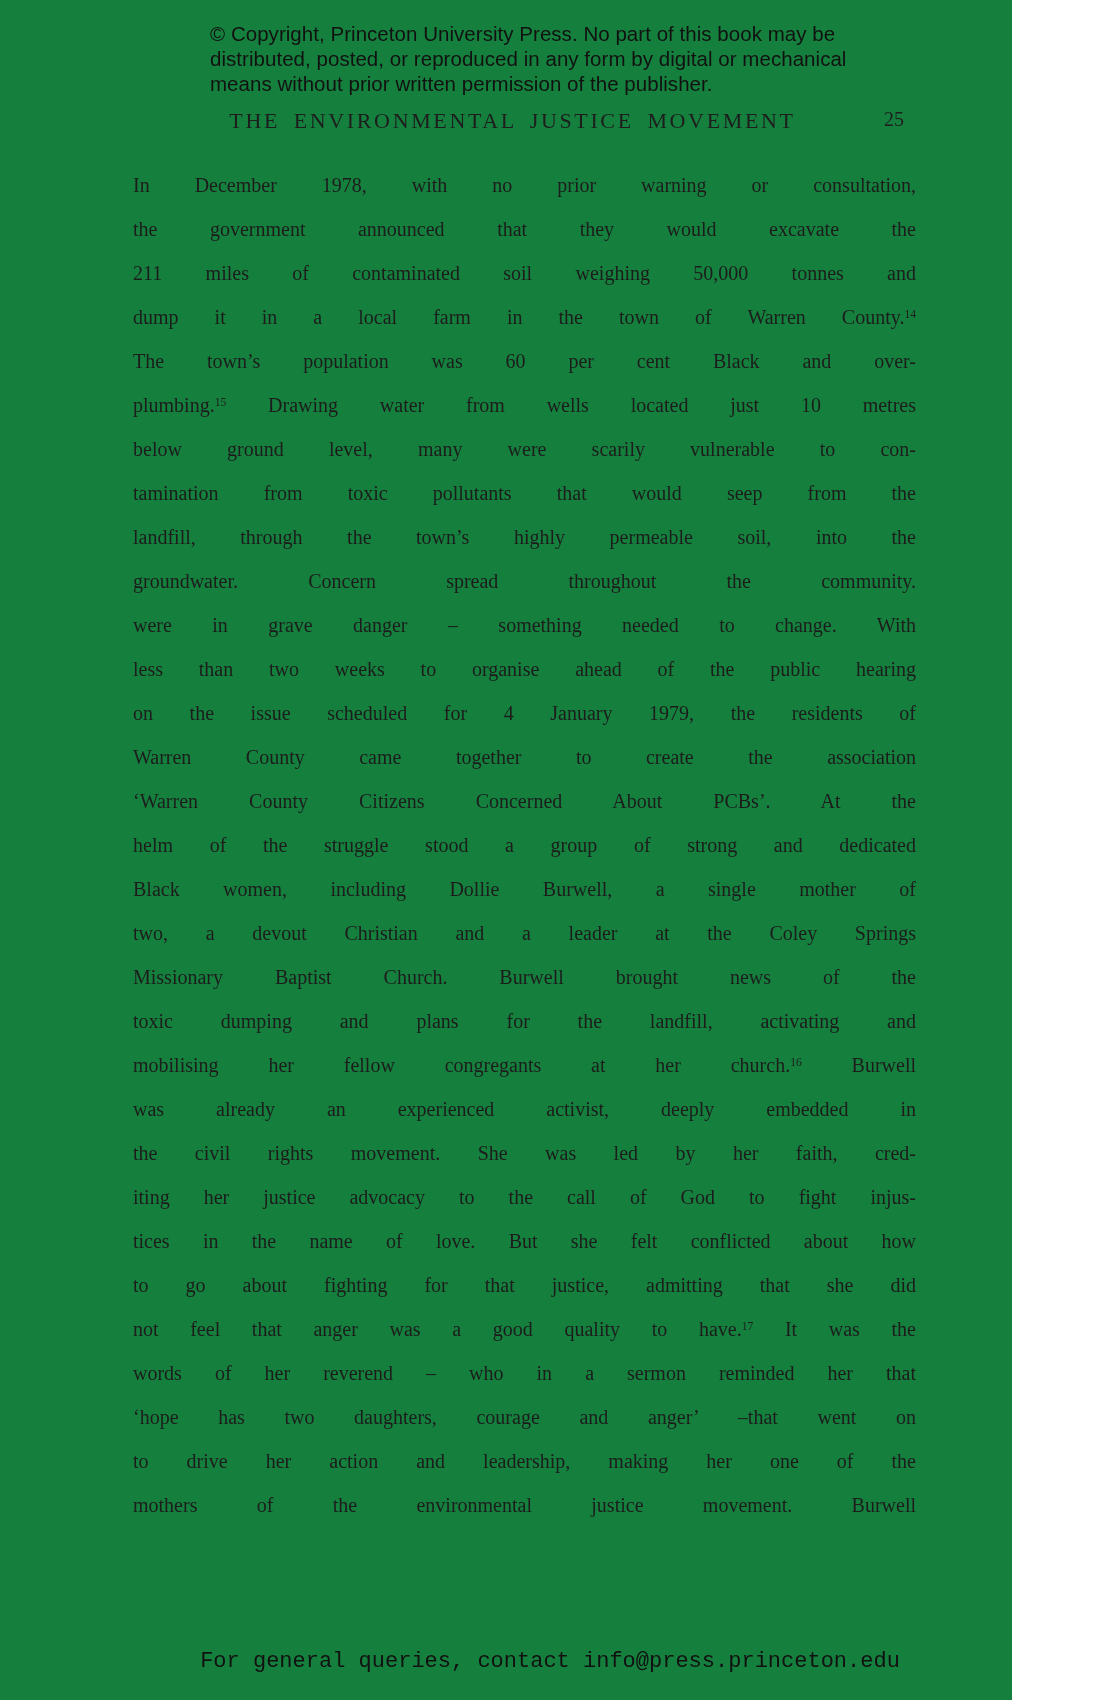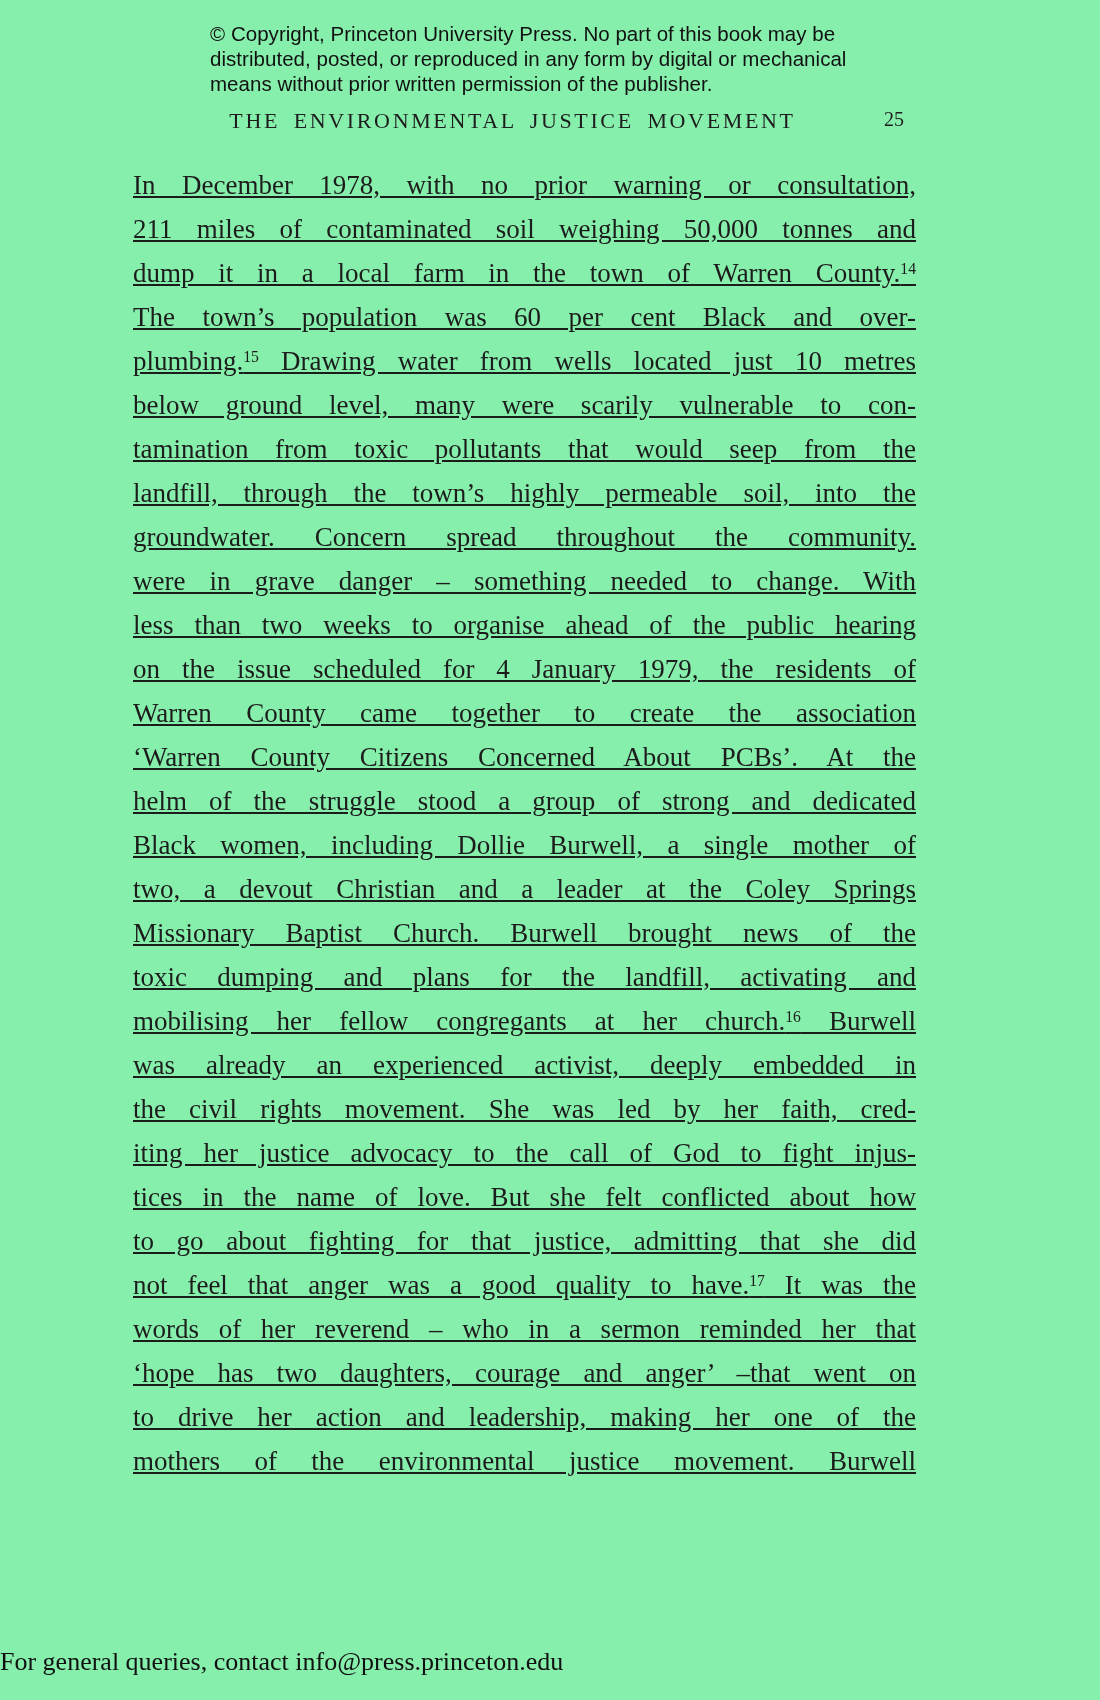--- a/index.html
+++ b/index.html
@@ -2,23 +2,23 @@
 <html><head>
 <meta charset="utf-8">
 <style>
   html, body {
     margin: 0;
     padding: 0;
     background: #ffffff;
   }
   .page {
     position: relative;
-    width: 1100px;
+    width: 1012px;
     height: 1700px;
-    background: #86efac;
+    background: #15803d;
     overflow: hidden;
     font-family: "Liberation Serif", "DejaVu Serif", serif;
   }
   
   .copyright-notice {
     position: absolute;
     left: 210px;
     top: 21px;
     font-family: "Liberation Sans", "DejaVu Sans", sans-serif;
     font-size: 20.5px;
@@ -57,45 +57,45 @@
   }
   
   .body-text {
     position: absolute;
     left: 133px;
     top: 163px;
     width: 783px;
     color: #1c1c1c;
   }
   .body-line {
-    font-size: 27px;
+    font-size: 20px;
     height: 44px;
     line-height: 44px;
     text-align: justify;
     text-align-last: justify;
     text-justify: inter-word;
     white-space: normal;
-    text-decoration: underline;
   }
   .body-line sup.fn {
     font-size: 0.58em;
     line-height: 0;
     position: relative;
     top: -0.52em;
     vertical-align: baseline;
     letter-spacing: 0;
   }
   
   .footer {
     position: absolute;
     left: 0;
     width: 1100px;
     top: 1648px;
-    font-family: Liberation Serif, serif;
-    font-size: 26px;
+    text-align: center;
+    font-family: Liberation Mono, monospace;
+    font-size: 22px;
     line-height: 28px;
     color: #111111;
   }
 </style>
 </head>
 <body>
 
 <div class="page">
 
   <div class="copyright-notice">
@@ -104,20 +104,21 @@
       <div>means without prior written permission of the publisher.</div>
     </div>
 
   <div class="running-header">
     <div class="chapter-title">THE ENVIRONMENTAL JUSTICE MOVEMENT</div>
     <div class="page-number">25</div>
   </div>
 
   <div class="body-text">
       <div class="body-line">In December 1978, with no prior warning or consultation,</div>
+      <div class="body-line">the government announced that they would excavate the</div>
       <div class="body-line">211 miles of contaminated soil weighing 50,000 tonnes and</div>
       <div class="body-line">dump it in a local farm in the town of Warren County.<sup class="fn">14</sup></div>
       <div class="body-line">The town’s population was 60 per cent Black and over-</div>
       <div class="body-line">plumbing.<sup class="fn">15</sup> Drawing water from wells located just 10 metres</div>
       <div class="body-line">below ground level, many were scarily vulnerable to con-</div>
       <div class="body-line">tamination from toxic pollutants that would seep from the</div>
       <div class="body-line">landfill, through the town’s highly permeable soil, into the</div>
       <div class="body-line">groundwater. Concern spread throughout the community.</div>
       <div class="body-line">were in grave danger – something needed to change. With</div>
       <div class="body-line">less than two weeks to organise ahead of the public hearing</div>

